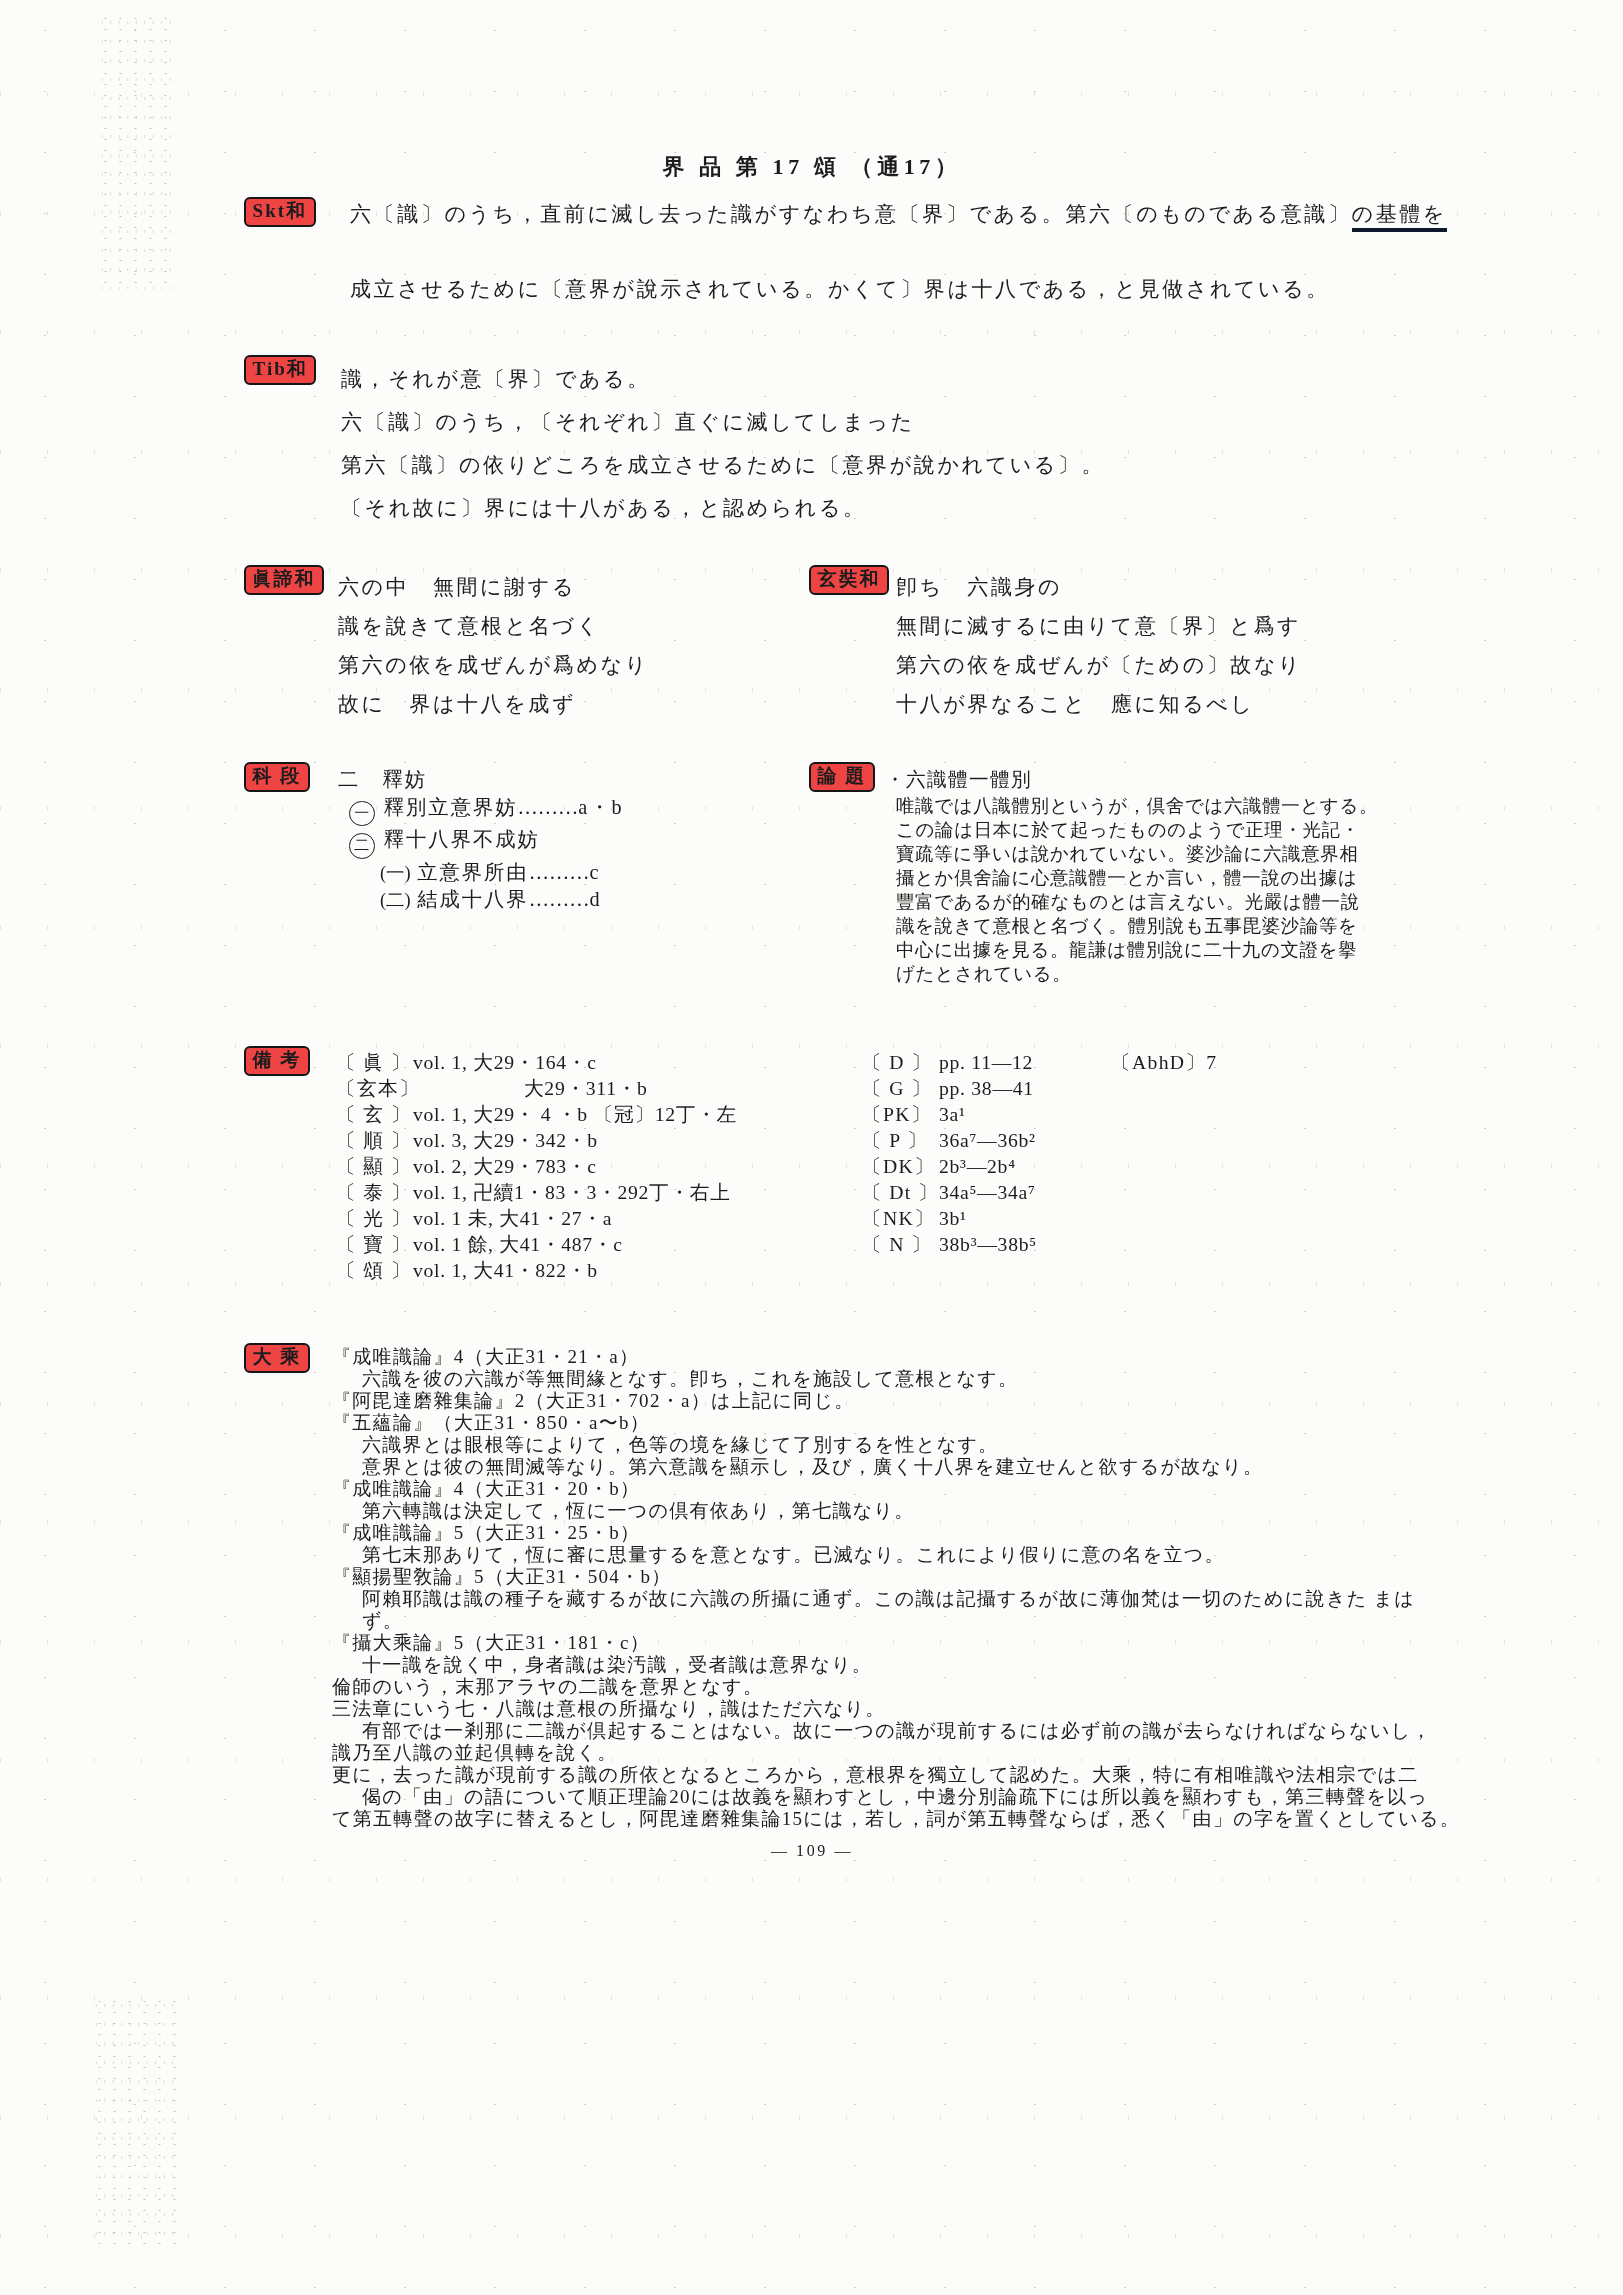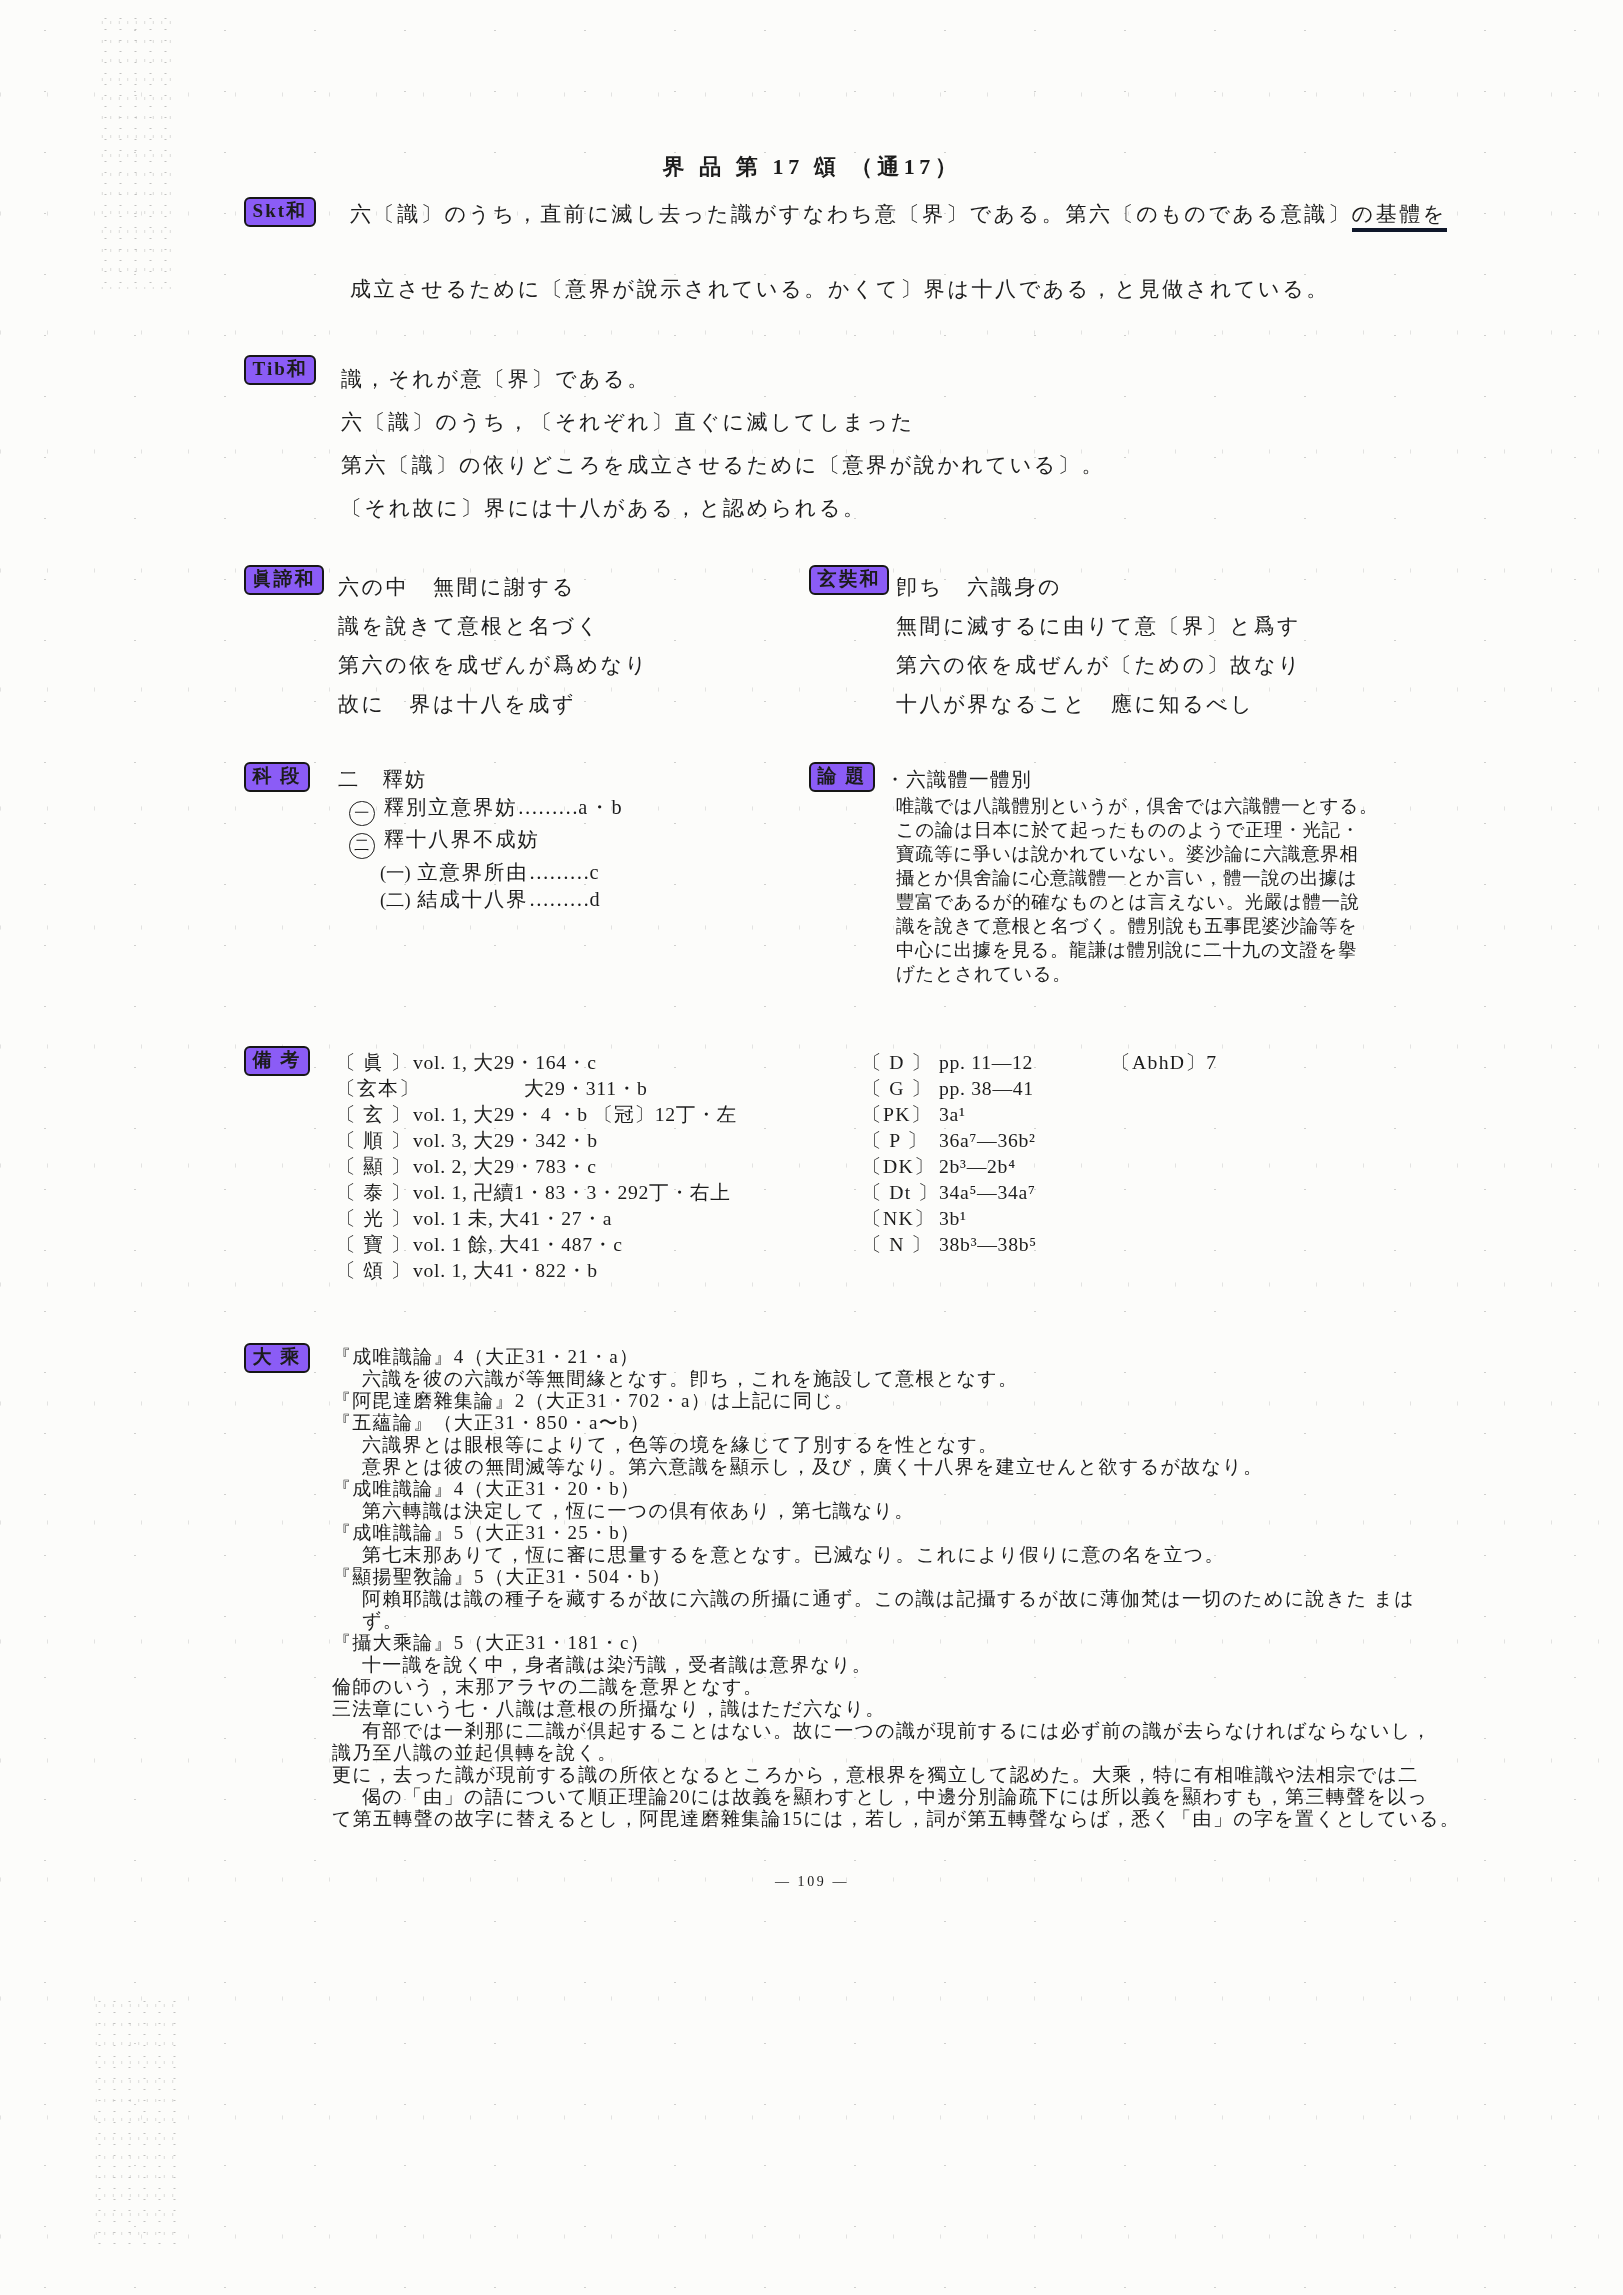--- a/index.html
+++ b/index.html
@@ -27,21 +27,21 @@
     background-size:15px 11px, 8.5px 19px;
     opacity:.5;
   }
   #speckle-top{left:98px;top:13px;width:79px;height:276px;}
   #speckle-bottom{left:92px;top:1996px;width:85px;height:249px;}
 
   .lbl{
     display:inline-block;border:2px solid #161616;border-radius:5.9px;
     padding:2px 6.6px 2.6px;font-size:19px;letter-spacing:2px;
     font-weight:bold;line-height:1.1;white-space:nowrap;
-    position:absolute;left:0;top:-2.6px;background:#8b5cf6;
+    position:absolute;left:0;top:-2.6px;background:#ef4444;
   }
   .sec{position:absolute;white-space:nowrap;}
   .tline{white-space:nowrap;}
 
   #title{position:absolute;top:152px;left:0;width:1624px;text-align:center;
     font-size:22px;letter-spacing:4.6px;font-weight:bold;}
 
   
   #sec-skt{left:244px;top:200px;font-size:21px;letter-spacing:2.6px;}
   #sec-skt .cnt{margin-left:106px;}
@@ -85,21 +85,21 @@
   #sec-biko .pad{display:inline-block;width:104px;}
   #sec-biko .rcol{position:absolute;left:618px;top:0;line-height:26px;}
   #sec-biko .abhd{position:absolute;left:867px;top:0;}
 
   
   #sec-daijo{left:244px;top:1346px;font-size:19px;letter-spacing:1.3px;}
   #sec-daijo .cnt{margin-left:88px;line-height:22px;}
   #sec-daijo .i1{margin-left:30px;}
 
   #pagenum{position:absolute;top:1842px;left:0;width:1624px;text-align:center;
-    font-size:14px;letter-spacing:2.6px;margin-top:32px;}
+    font-size:16px;letter-spacing:2.6px;}
 </style>
 </head>
 <body>
 
 <div class="noise"></div>
 <div id="speckle-top" class="speckle"></div>
 <div id="speckle-bottom" class="speckle"></div>
 
 <div id="title">界 品 第 17 頌 （通17）</div>
 

